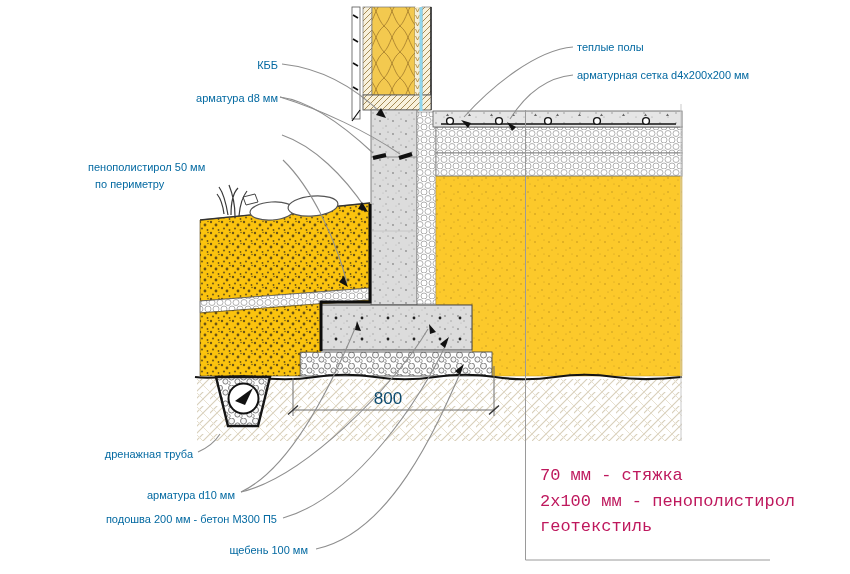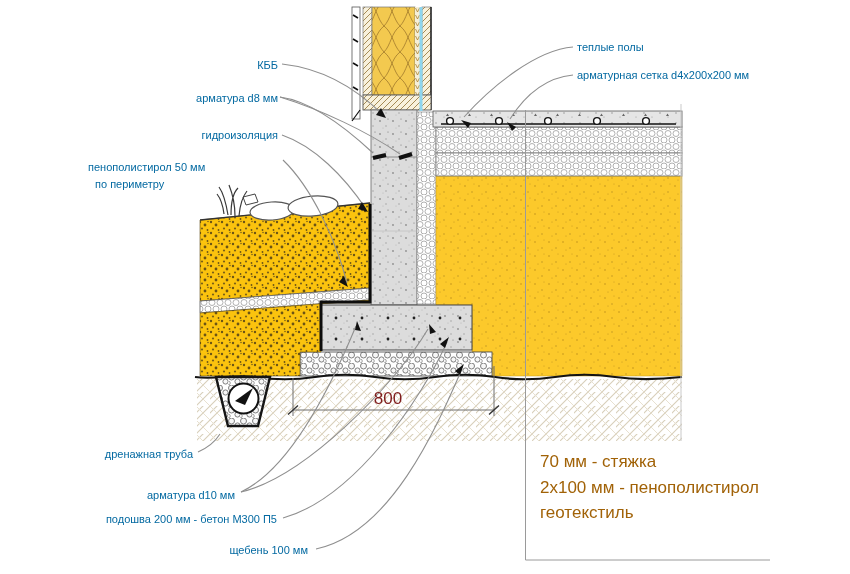--- a/index.html
+++ b/index.html
@@ -7,25 +7,25 @@
     position:relative;width:850px;height:574px;background:#ffffff;overflow:hidden;
     font-family:"Liberation Sans", sans-serif;
   }
   #stage svg{position:absolute;left:0;top:0;}
   .lbl{
     position:absolute;font-size:11px;line-height:19px;color:#0369a1;
     white-space:nowrap;
   }
   .lbl.r{text-align:center;}
   .note{
-    position:absolute;left:540px;top:449px;font-size:17px;line-height:25.5px;color:#a16207;
+    position:absolute;left:540px;top:463px;font-size:17px;line-height:25.5px;color:#be185d;font-family:Liberation Mono, monospace;
   }
   .dim{
     position:absolute;left:356px;top:389px;width:64px;text-align:center;
-    font-size:17px;color:#7f1d1d;
+    font-size:17px;color:#0c4a6e;
   }
 </style>
 </head>
 <body>
 
 <div id="stage">
 
 <svg width="850" height="574" viewBox="0 0 850 574">
   <defs>
     <pattern id="pWood" width="6" height="6" patternUnits="userSpaceOnUse">
@@ -248,21 +248,20 @@
     <polygon points="507,122 516,127 512,131"></polygon>
     <polygon points="357,321 361,331 355,330"></polygon>
     <polygon points="429,324 436,332 430,334"></polygon>
     <polygon points="449,337 440,344 445,348"></polygon>
     <polygon points="464,364 455,371 460,375"></polygon>
   </g>
 </svg>
 
 <div class="lbl r" style="right:572px;top:56px">КББ</div>
 <div class="lbl r" style="right:572px;top:89px">арматура d8 мм</div>
-<div class="lbl r" style="right:572px;top:126px">гидроизоляция</div>
 <div class="lbl" style="left:88px;top:158px">пенополистирол 50 мм</div>
 <div class="lbl" style="left:95px;top:175px">по периметру</div>
 
 <div class="lbl" style="left:577px;top:38px">теплые полы</div>
 <div class="lbl" style="left:577px;top:66px">арматурная сетка d4x200x200 мм</div>
 
 <div class="lbl r" style="right:657px;top:445px">дренажная труба</div>
 <div class="lbl r" style="right:615px;top:486px">арматура d10 мм</div>
 <div class="lbl r" style="right:573px;top:510px">подошва 200 мм - бетон М300 П5</div>
 <div class="lbl r" style="right:542px;top:541px">щебень 100 мм</div>

